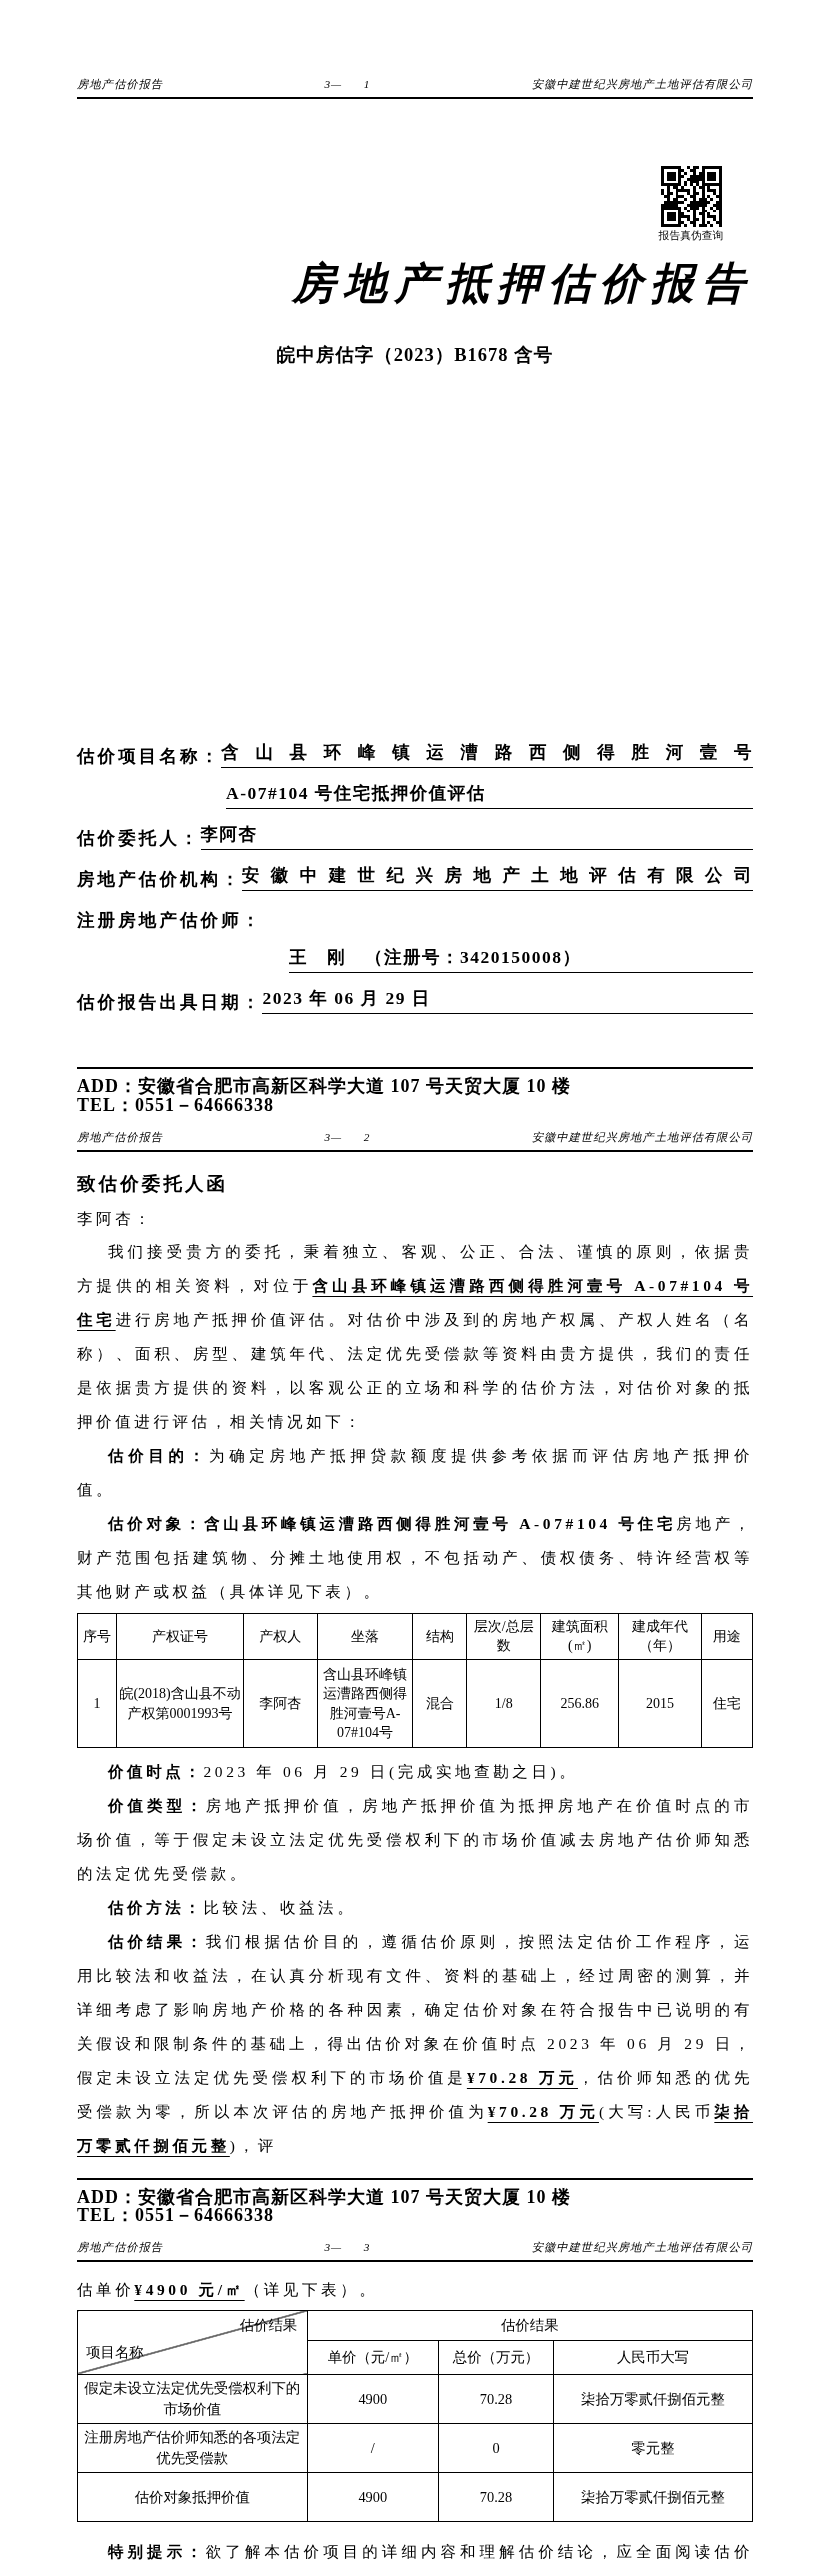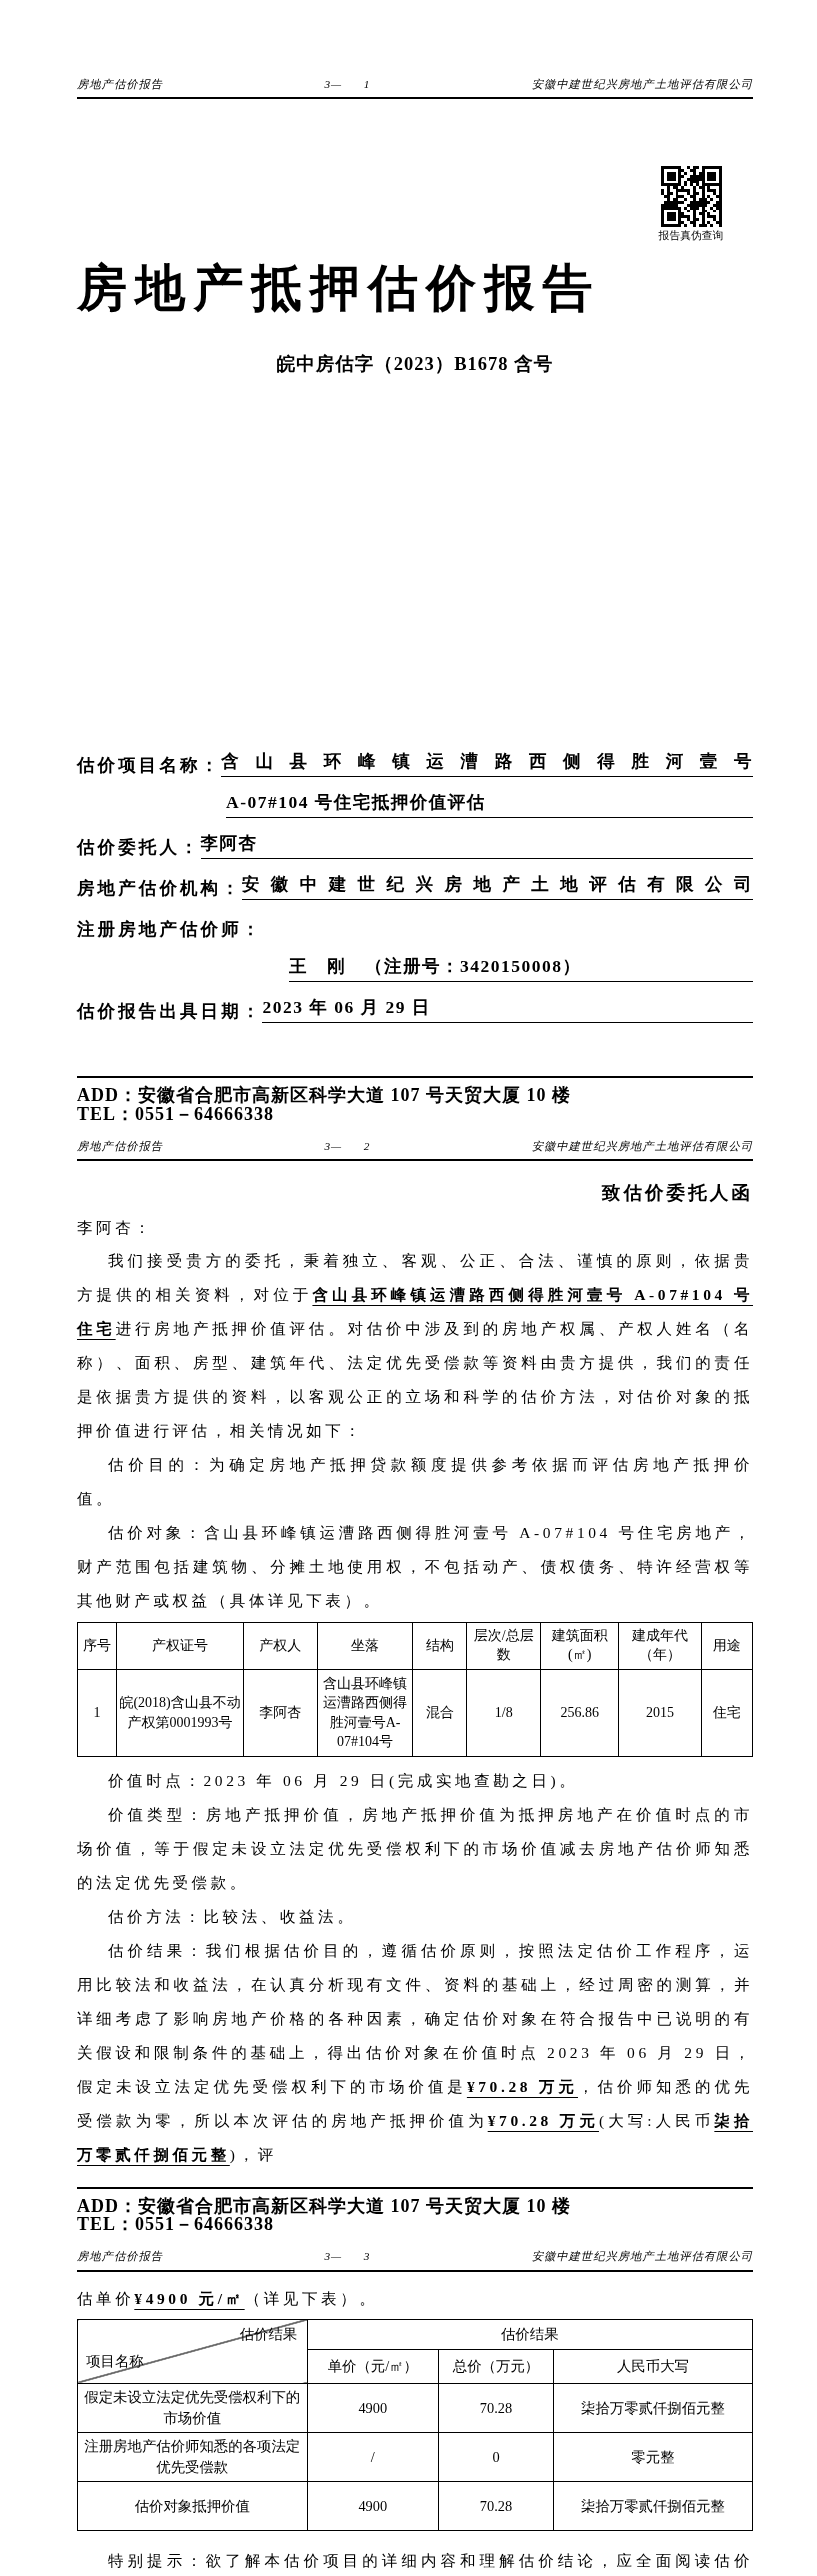--- a/index.html
+++ b/index.html
@@ -22,37 +22,37 @@
   .hdr3 { margin-top:15.5px; }
   .page-footer { border-top:2.1px solid #000; padding-top:8.2px; font-size:18px;font-weight:bold; }
   .page-footer .f-line { line-height:18.5px; letter-spacing:1px; }
   .footer1 { margin-top:53px; }
   .footer2 { margin-top:14.4px; }
   
   .qr-block { margin-top:67px; display:flex; flex-direction:column; align-items:flex-end; padding-right:31px; }
   .qr-inner { width:62px; display:flex; flex-direction:column; align-items:center; }
   .qr-inner svg { width:61px; height:61px; display:block; }
   .qr-caption { font-size:10.8px; line-height:14.4px; margin-top:1px; white-space:nowrap; }
-  .report-title { text-align:left; font-size:50px; font-weight:bold; letter-spacing:8.2px; margin-top:13.4px; line-height:1.3; }
+  .report-title { text-align:right; font-size:43px; font-weight:bold; letter-spacing:8.2px; margin-top:13.4px; line-height:1.3;font-style:italic; }
   .doc-no { text-align:center; font-size:18.5px; font-weight:bold; margin-top:30px; letter-spacing:1px; }
   .cover-fields { margin-top:360px; font-size:17.5px; font-weight:bold; }
   .field-row { display:flex; align-items:flex-end; height:41px; }
   .fl-label { white-space:nowrap; letter-spacing:3.1px; }
   .fl-spacer { width:149px; flex:none; }
   .fl-spacer-wide { width:212px; flex:none; }
   .fl-value { flex:1; border-bottom:1.5px solid #000; text-align:left; padding-bottom:2.6px; min-height:24px; letter-spacing:1.5px; }
   .fl-value.distribute { text-align:justify; text-align-last:justify; }
   
-  .letter-heading { text-align:right; font-size:18.5px; font-weight:bold; letter-spacing:3.1px; margin-top:19.6px; }
+  .letter-heading { text-align:left; font-size:18.5px; font-weight:bold; letter-spacing:3.1px; margin-top:19.6px; }
   .salutation { font-size:15.5px; letter-spacing:3.6px; margin-top:13px; line-height:20.6px; }
   .letter-body { font-size:15.5px; line-height:34px; letter-spacing:3.6px; text-align:justify; margin-top:5.2px; }
   .letter-body2 { margin-top:7.2px; }
   .para { margin:0; text-indent:2em; }
   .para-noindent { margin:0; text-indent:0; }
-  .seg-strong { font-weight:normal; }
+  .seg-strong { font-weight:bold; }
   .seg-mark { font-weight:bold; text-decoration:underline; text-decoration-thickness:1px; text-underline-offset:4.6px; }
   
   table { border-collapse:collapse; width:100%;border-radius:24px; }
   th, td { border:1px solid #000; text-align:center; vertical-align:middle; font-weight:normal; }
   .property-table { font-size:14px; margin-top:4.1px; }
   .property-table th { line-height:18.5px; padding:4.1px 2.1px; height:45px; }
   .property-table td { line-height:19.6px; padding:4.1px 2.1px; }
   .valuation-table { font-size:14.4px; margin-top:3.1px; }
   .valuation-table th { line-height:18.5px; padding:3.1px 2.1px; }
   .valuation-table .group-row th { height:30px; }

